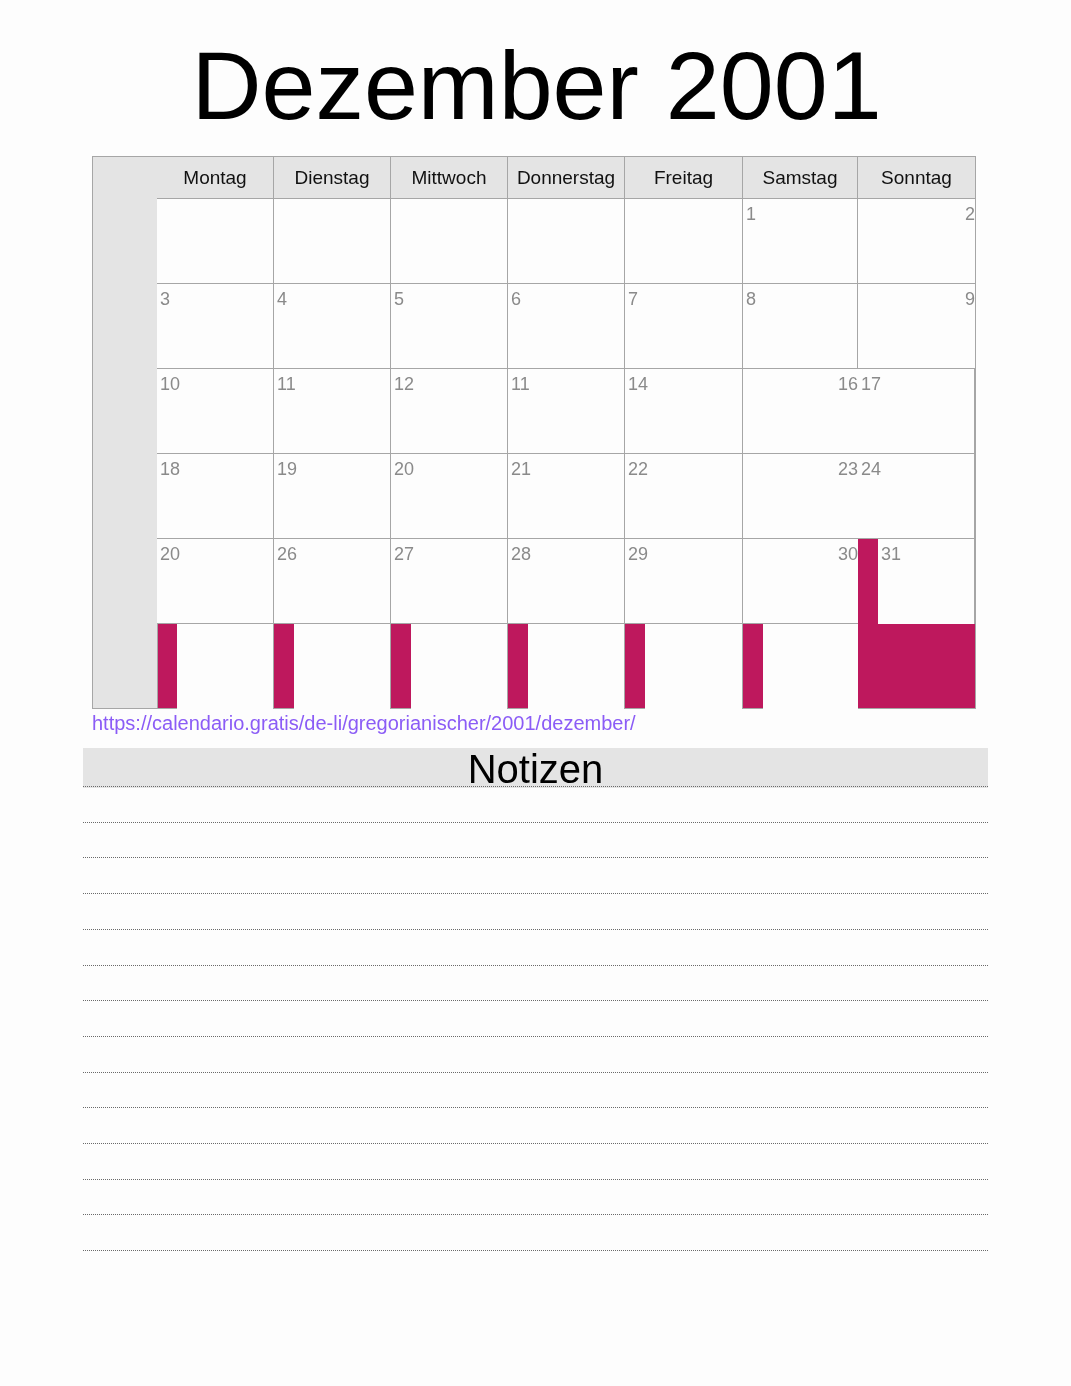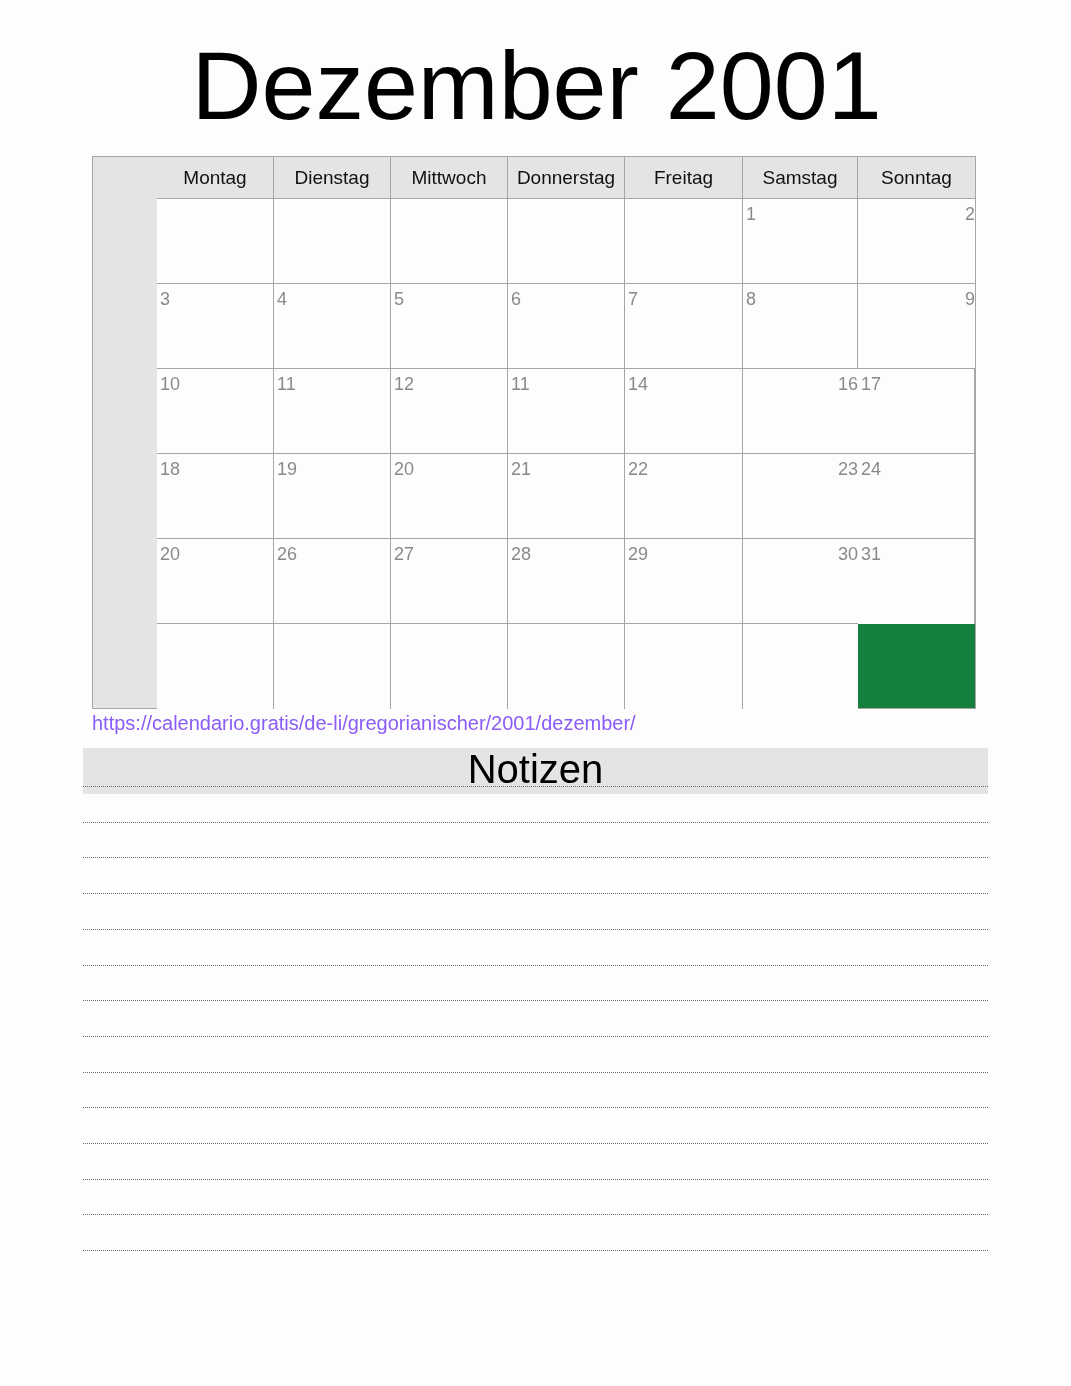--- a/index.html
+++ b/index.html
@@ -13,21 +13,21 @@
     .title {
       position: absolute; left: 1px; top: 30px; width: 1071px;
       text-align: center;
       font-size: 97px; line-height: 112px;
       color: #000;
     }
     .cal {
       position: absolute; left: 92px; top: 156px;
       width: 884px; height: 553px;
       border: 1px solid #a6a6a6;
-      background: #15803d;
+      background: #be185d;
       box-sizing: border-box;
     }
     .weekcol {
       position: absolute; left: 0; top: 0; width: 65px; height: 100%;
       background: #e4e4e4;
       border-right: 1px solid #a6a6a6;
       box-sizing: border-box;
     }
     .grid {
       position: absolute; left: 64px; top: 0; right: 0; bottom: 0;
@@ -46,27 +46,27 @@
     .cell {
       border-right: 1px solid #a6a6a6;
       border-bottom: 1px solid #a6a6a6;
       box-sizing: border-box;
       padding: 4px 0 0 3px;
       font-size: 18px; color: #8a8a8a;
       line-height: 22px;
       background: #fdfdfd;
     }
     .grid > .lastcol { border-right: none; text-align: right; }
-    .grid > .lastrow { border-bottom: none; }
+    .grid > .lastrow { border-bottom: none; margin-left: 20px; }
     .url {
       position: absolute; left: 92px; top: 712px;
       font-size: 20px; color: #8b5cf6;
     }
     .notes-bar {
-      position: absolute; left: 83px; top: 748px; width: 905px; height: 46px;
+      position: absolute; left: 83px; top: 748px; width: 905px; height: 40px;
       background: #e4e4e4;
       text-align: center;
       font-size: 40px; line-height: 44px;
       color: #000;
     }
     .notes-bar span { position: relative; top: -1px; }
     .line {
       position: absolute; left: 83px; width: 905px; height: 0;
       border-top: 1px dotted #6a6a6a;
     }

